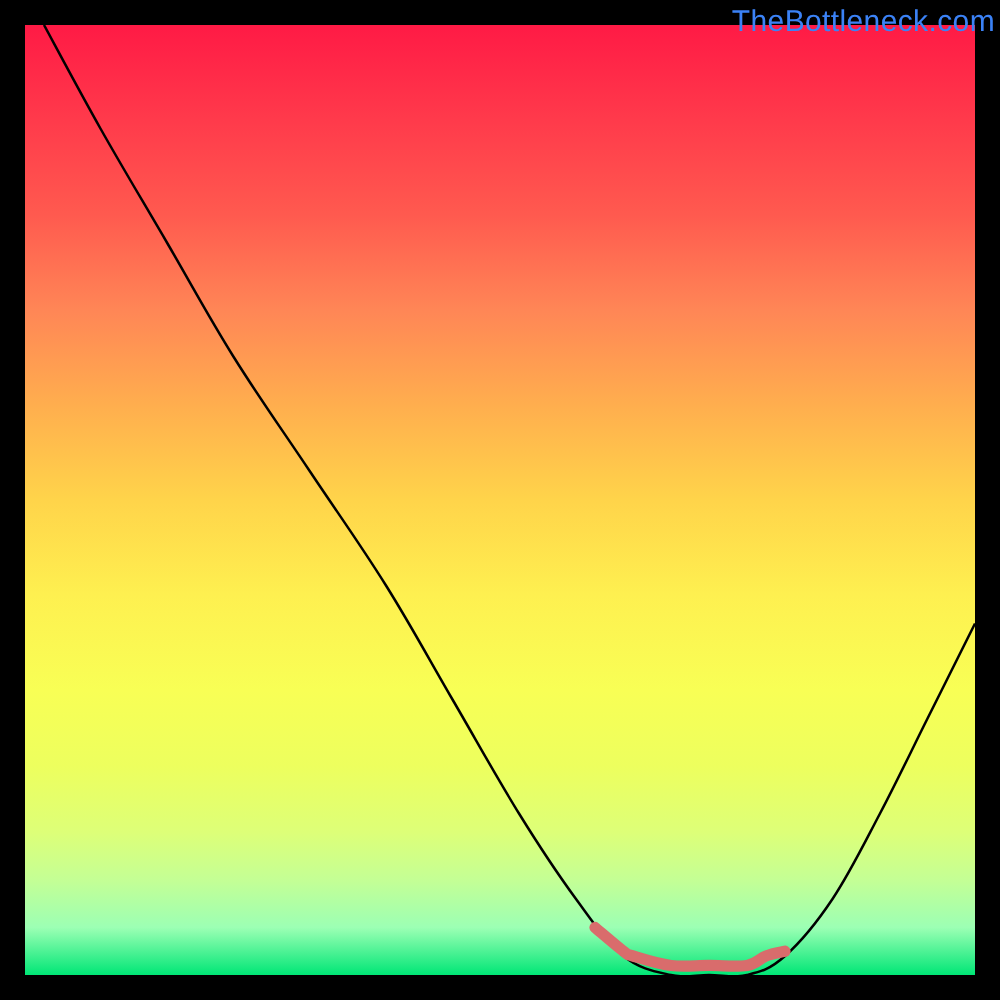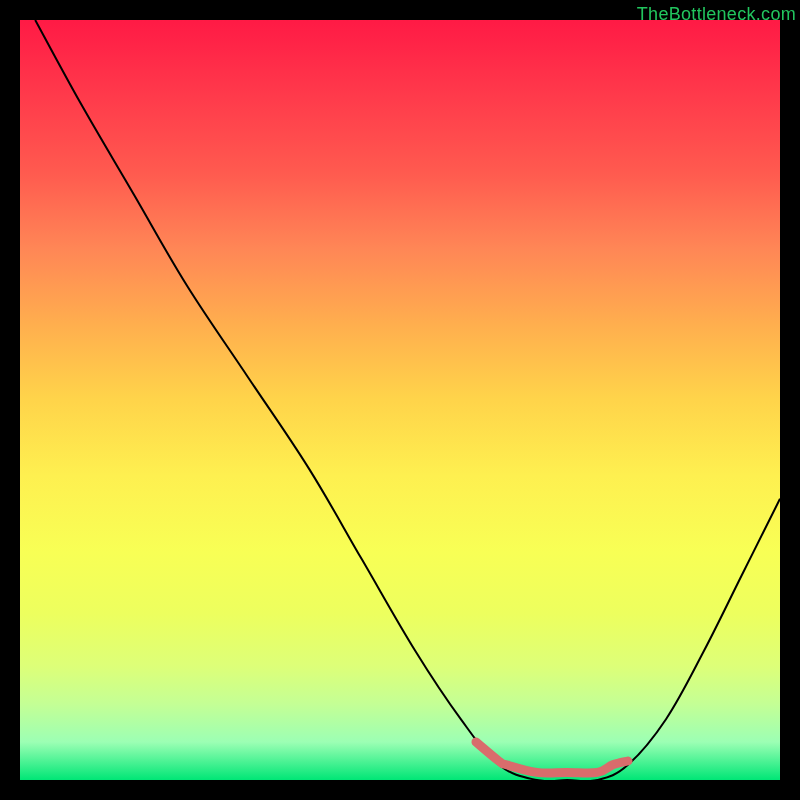--- a/index.html
+++ b/index.html
@@ -38,22 +38,22 @@
       #edff5e 78%,
       #ddff78 85%,
       #c4ff95 90%,
       #9cffb4 95%,
       #00e676 100%);
   }
   .watermark {
     position: absolute;
     top: 4px;
     right: 4px;
-    color: #22c55e;
-    font-size: 18px;
+    color: #3b82f6;
+    font-size: 24px;
     font-weight: 500;
     letter-spacing: 0.3px;
     z-index: 5;
     margin-left: 12px;
   }
   .curve-layer {
     position: absolute;
     inset: 0;
     z-index: 3;
   }

